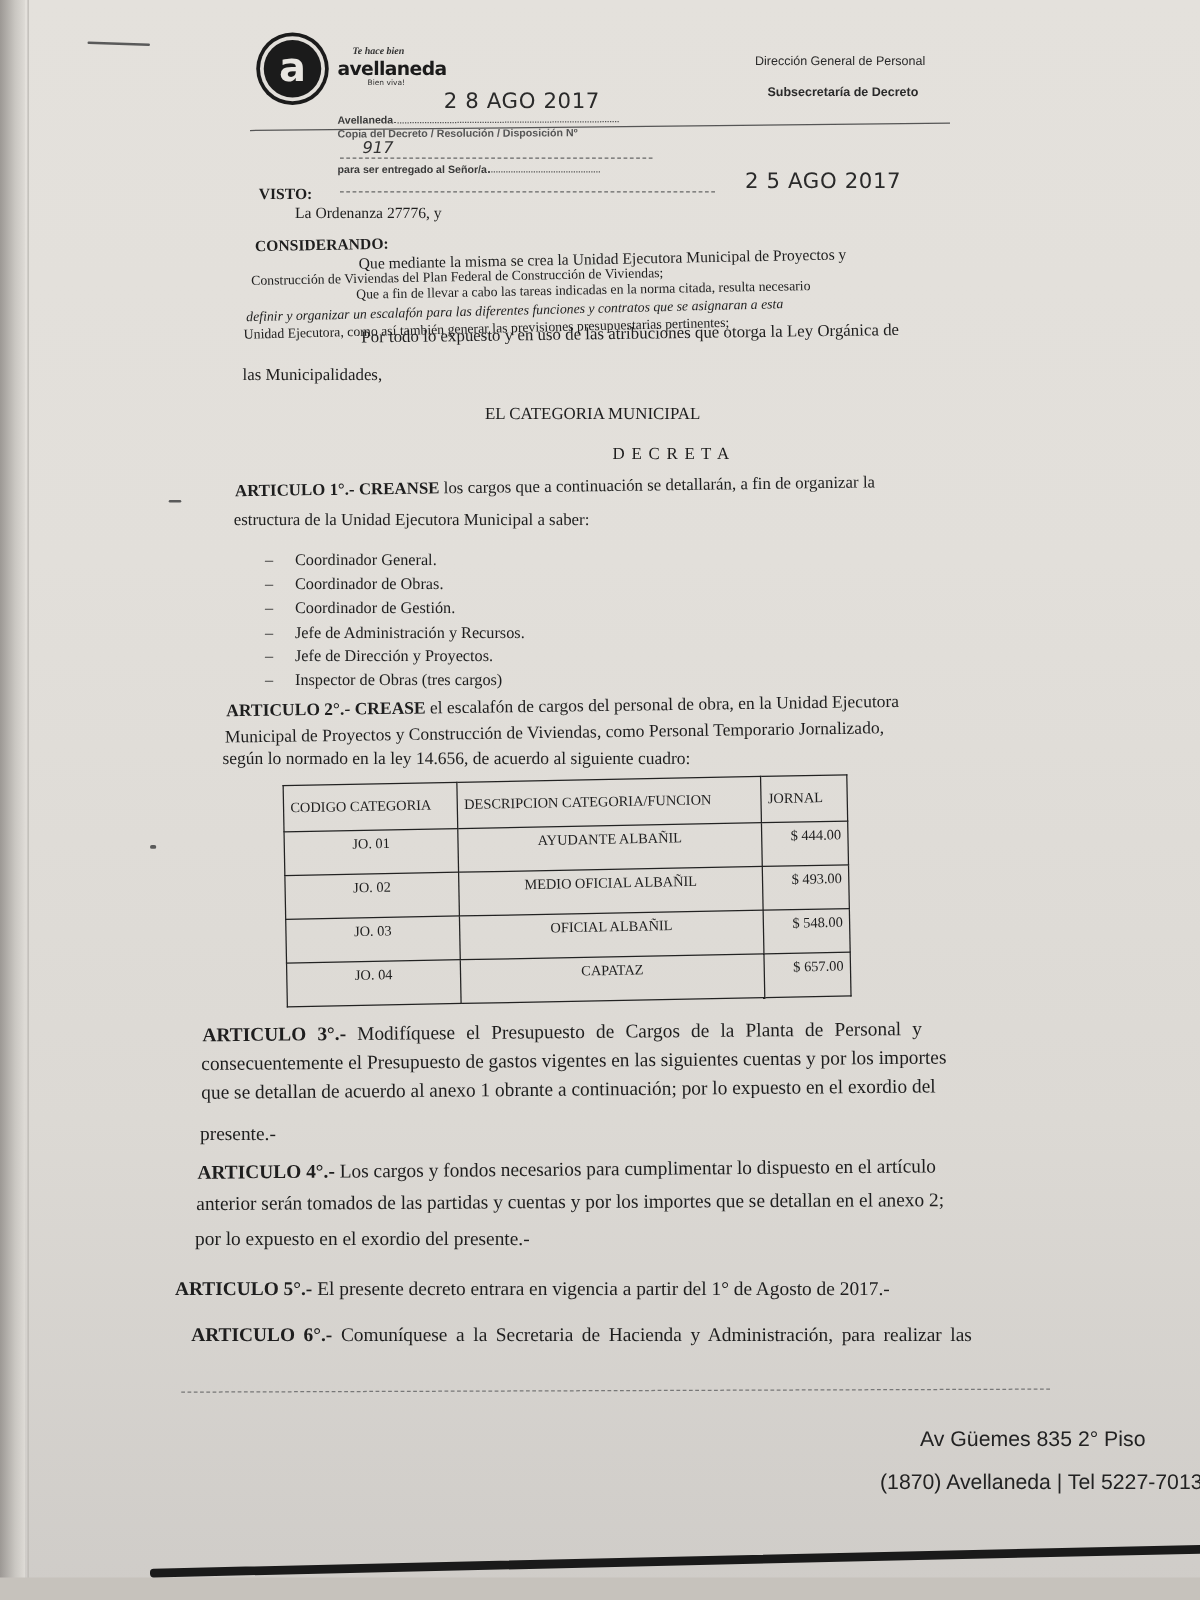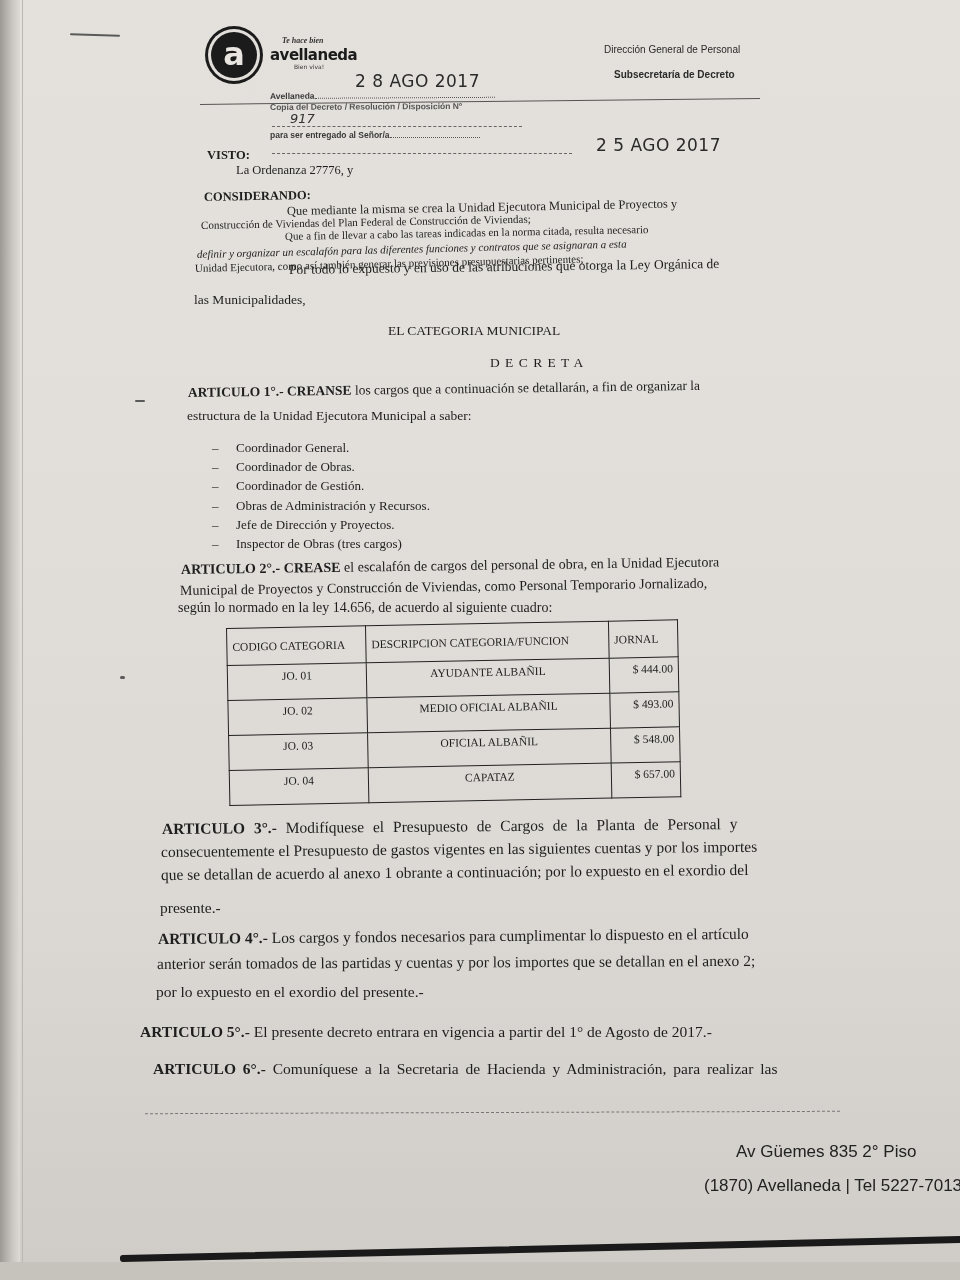--- a/index.html
+++ b/index.html
@@ -122,21 +122,21 @@
   <span class="b">ARTICULO 1°.-</span>
   <span class="b">CREANSE</span>
   <span>los cargos que a continuación se detallarán, a fin de organizar la</span>
 </div>
 <div class="abs body-md" style="left:187px;top:408px;">estructura de la Unidad Ejecutora Municipal a saber:</div>
 
 <ul class="list">
   <li><span class="dash">–</span><span>Coordinador General.</span></li>
   <li><span class="dash">–</span><span>Coordinador de Obras.</span></li>
   <li><span class="dash">–</span><span>Coordinador de Gestión.</span></li>
-  <li><span class="dash">–</span><span>Obras de Administración y Recursos.</span></li>
+  <li><span class="dash">–</span><span>Jefe de Administración y Recursos.</span></li>
   <li><span class="dash">–</span><span>Jefe de Dirección y Proyectos.</span></li>
   <li><span class="dash">–</span><span>Inspector de Obras (tres cargos)</span></li>
 </ul>
 
 <div class="abs body-md tilt-c" style="left:181px;top:562px;font-size:14px;">
   <span class="b">ARTICULO 2°.-</span>
   <span class="b">CREASE</span>
   <span>el escalafón de cargos del personal de obra, en la Unidad Ejecutora</span>
 </div>
 <div class="abs tilt-c" style="left:180px;top:583px;font-size:14px;">Municipal de Proyectos y Construcción de Viviendas, como Personal Temporario Jornalizado,</div>

